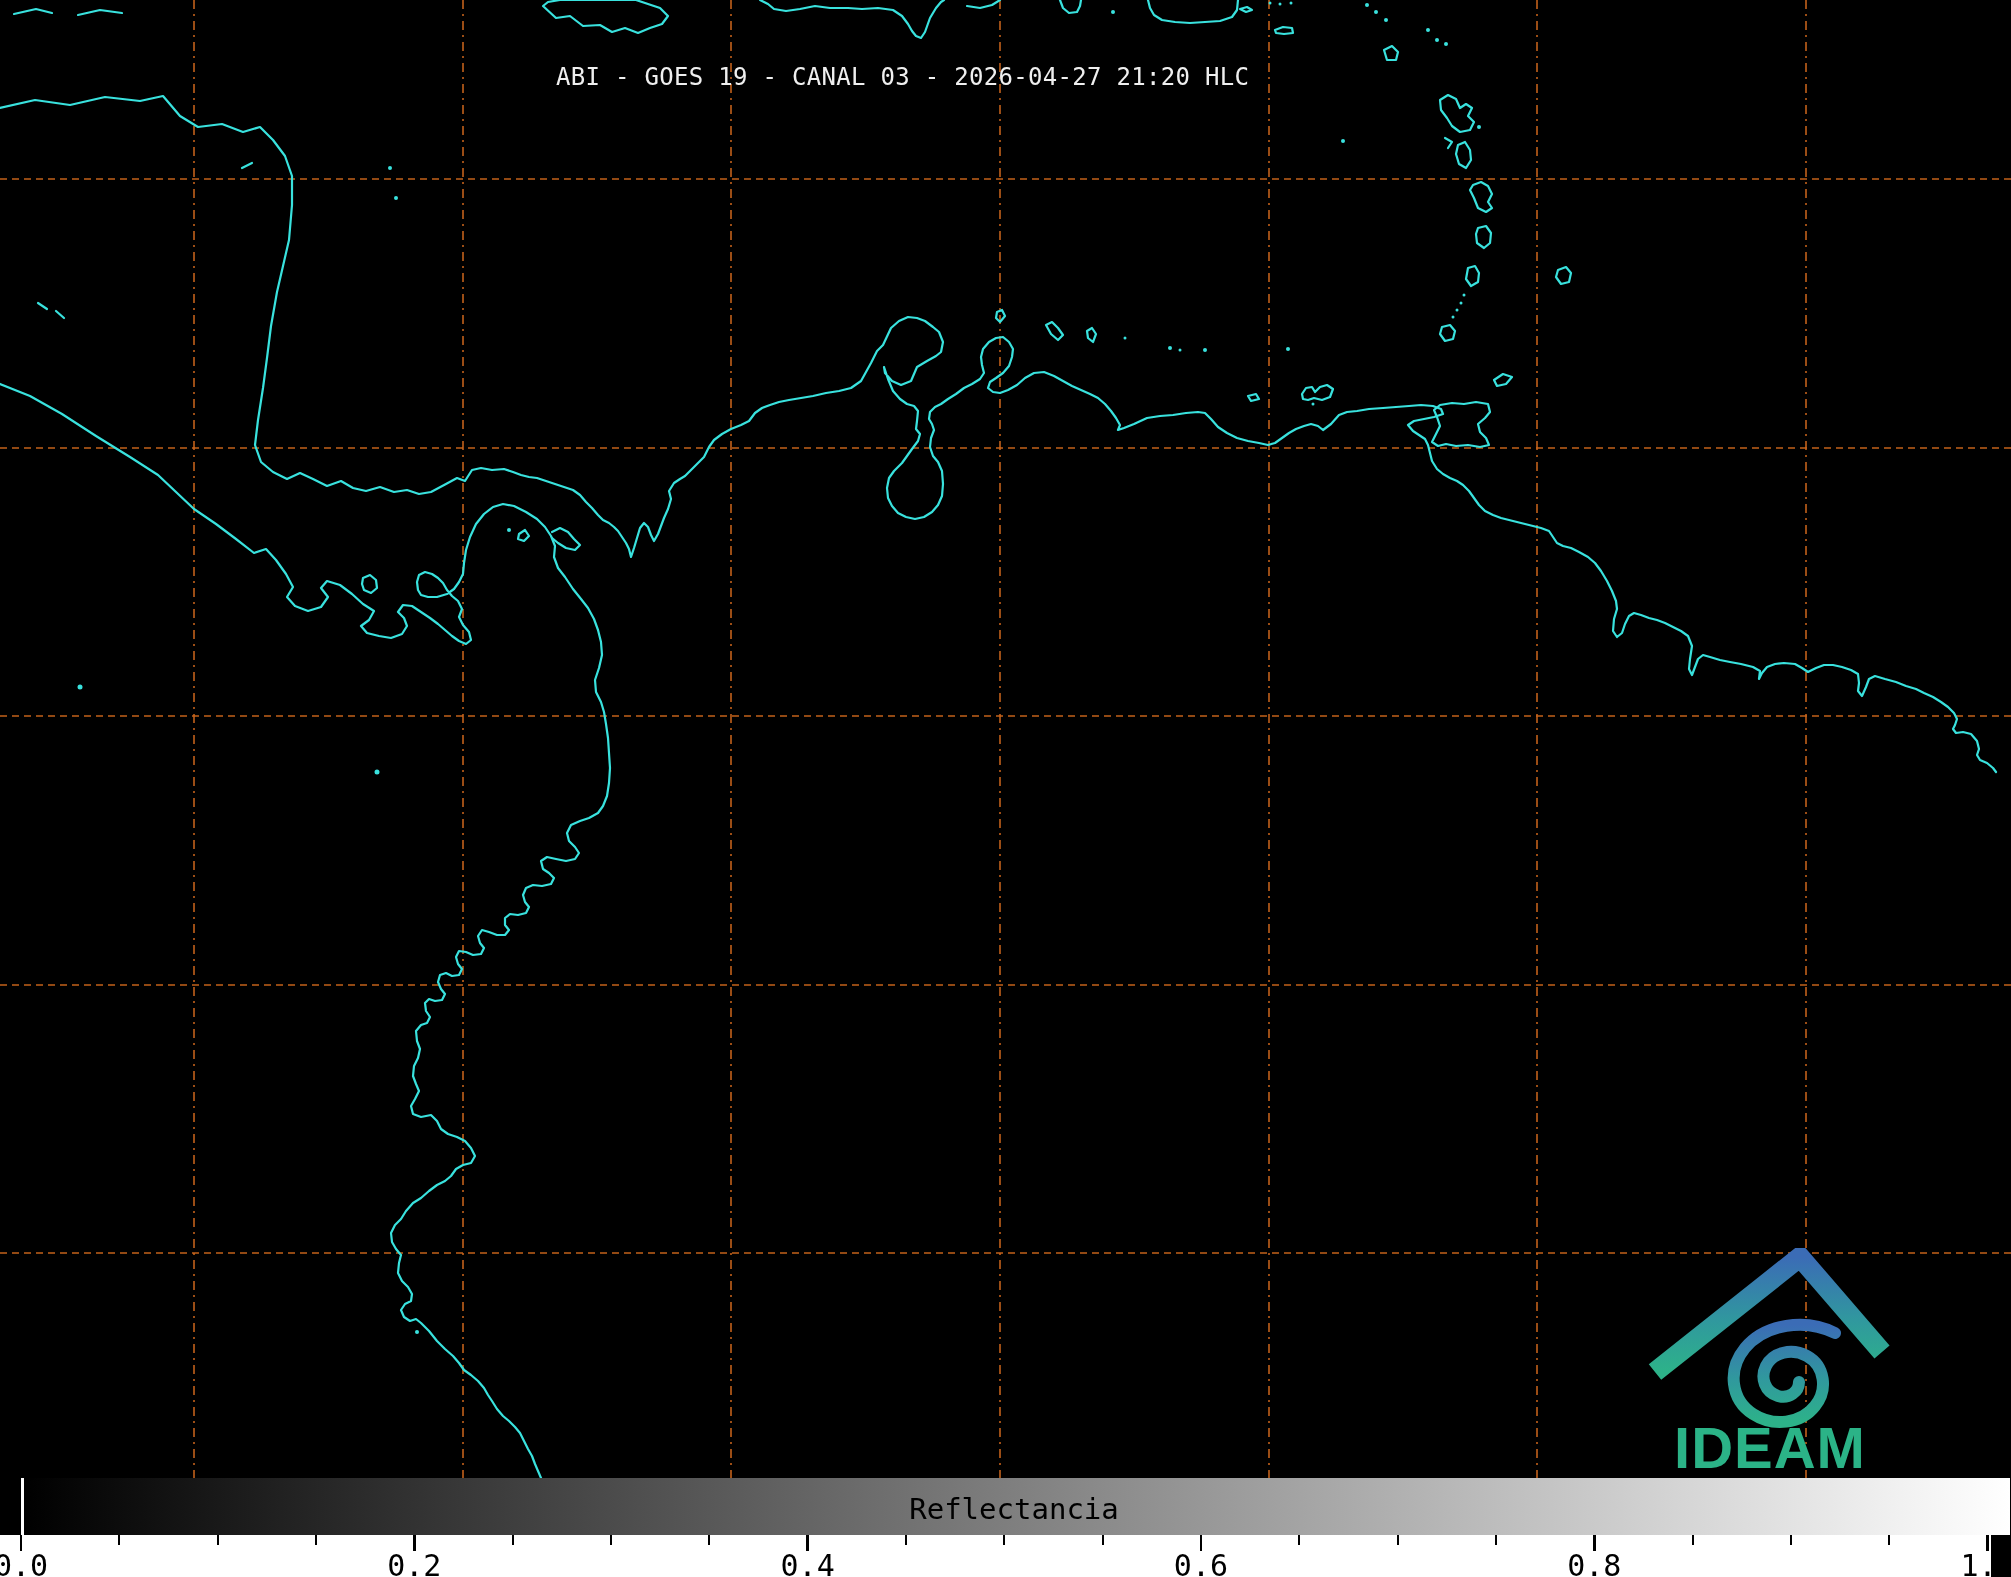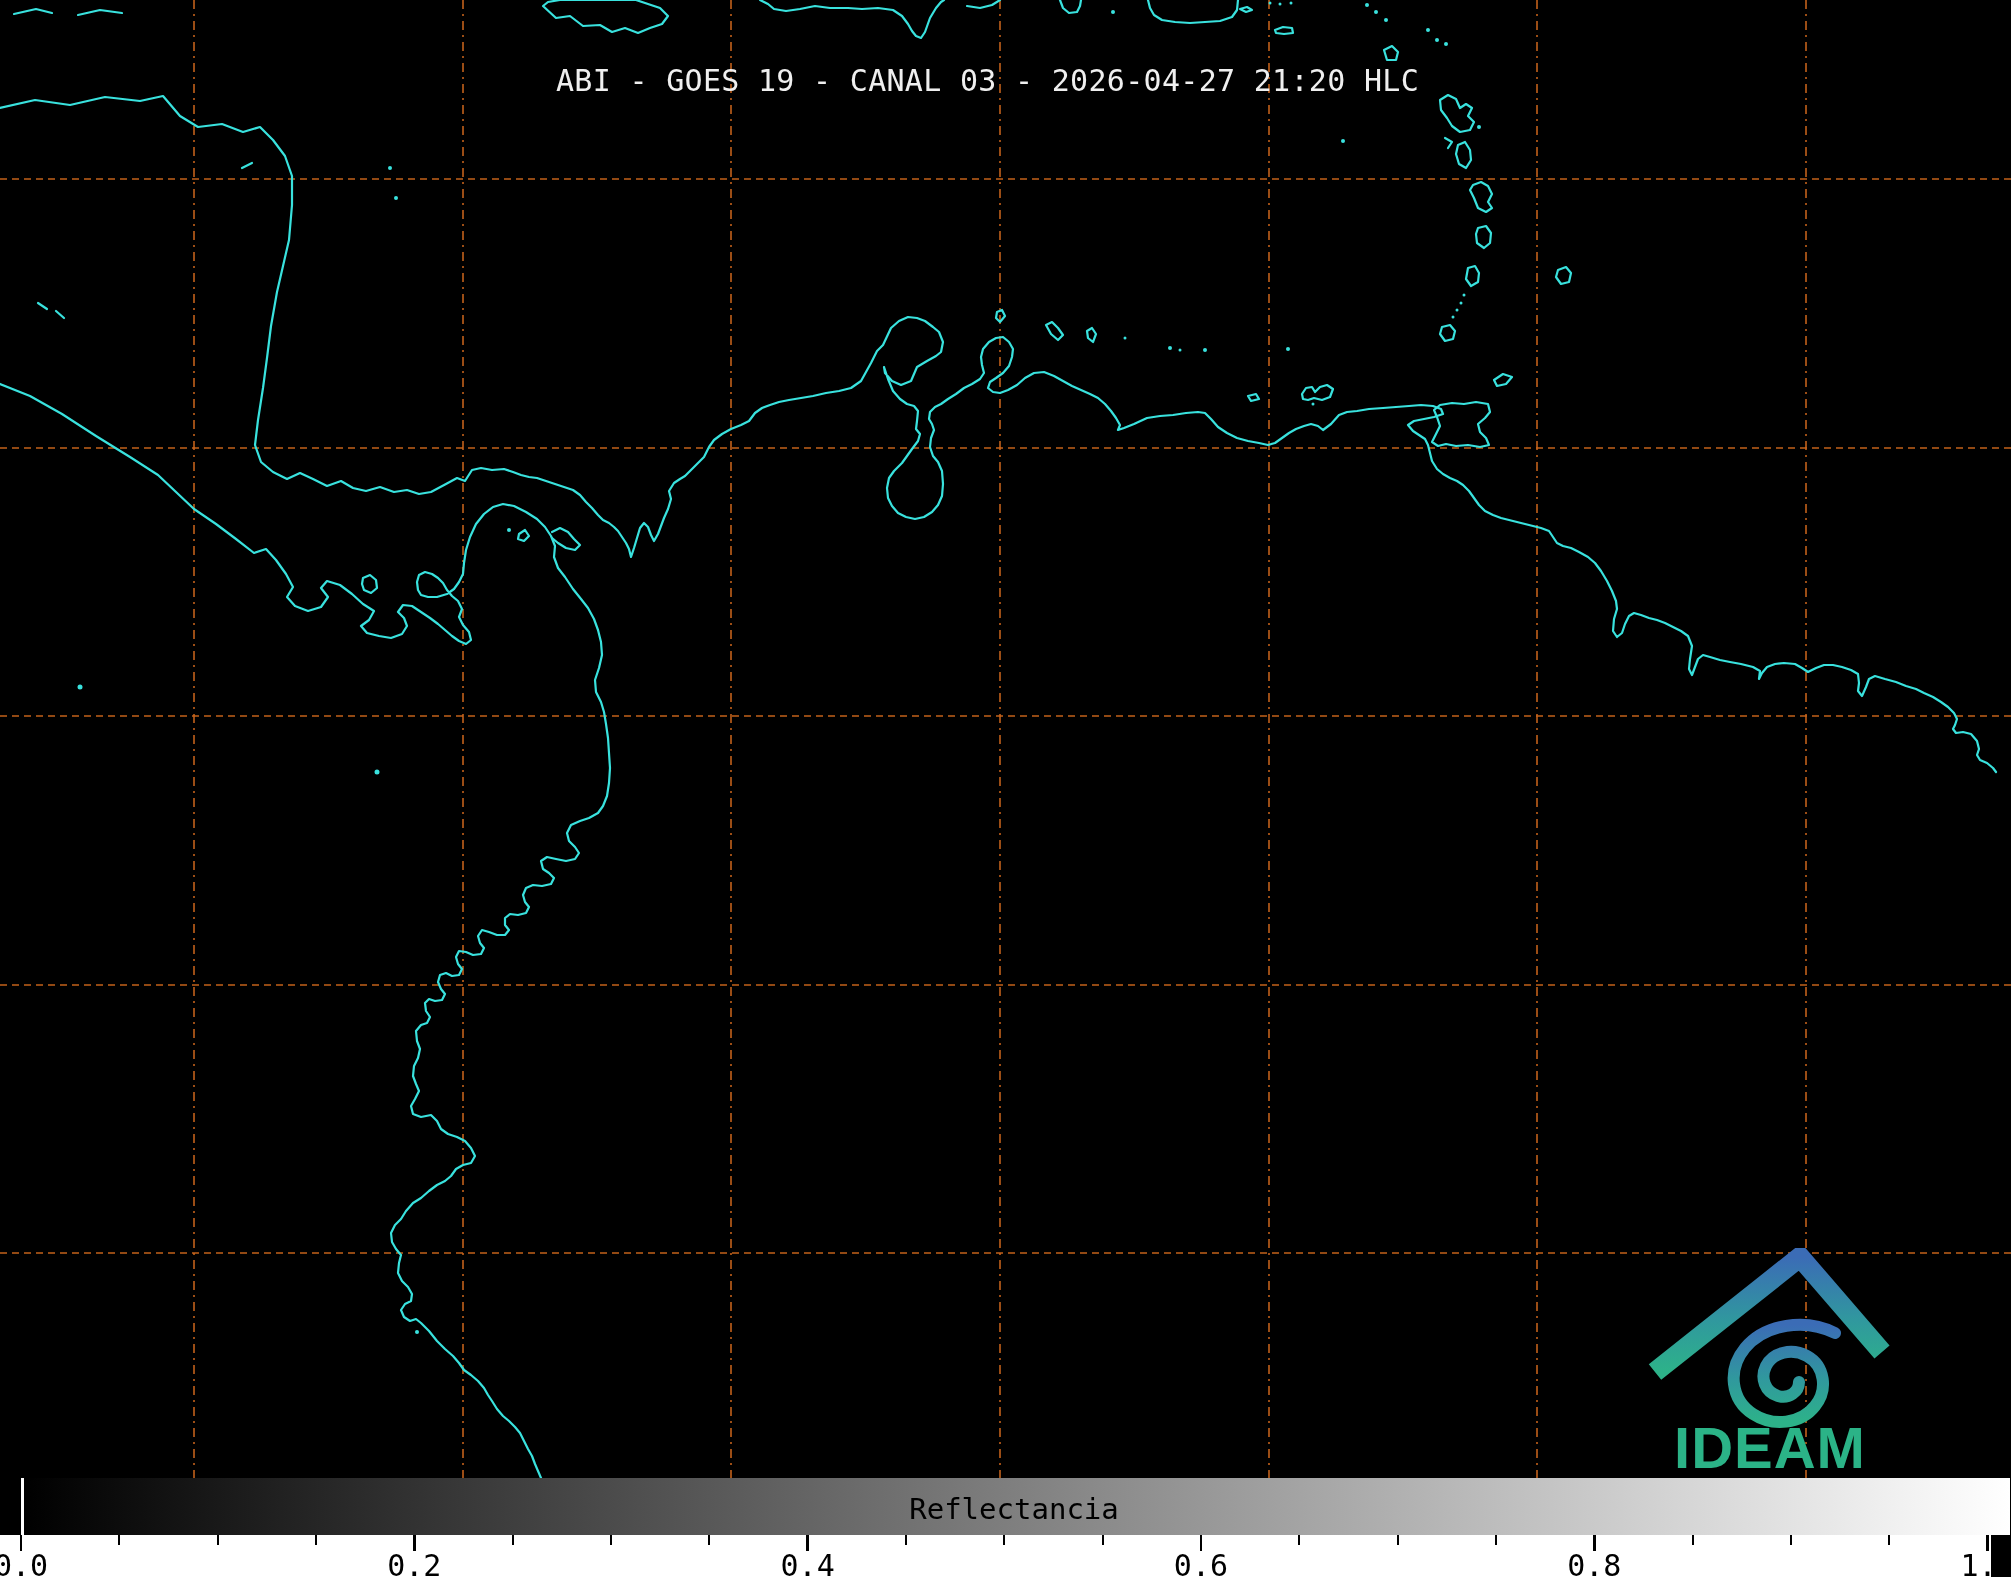--- a/index.html
+++ b/index.html
@@ -1,17 +1,17 @@
 <!DOCTYPE html>
 <html><head>
 <meta charset="utf-8">
 <style>
   html,body{margin:0;padding:0;background:#000;width:2011px;height:1577px;overflow:hidden;position:relative;font-family:"DejaVu Sans Mono",monospace;}
   #map-layer{position:absolute;left:0;top:0;}
-  #title{position:absolute;left:556px;top:63px;font-size:30px;color:#efefef;letter-spacing:0.3px;white-space:pre;}
+  #title{position:absolute;left:556px;top:63px;font-size:24px;color:#efefef;letter-spacing:0.3px;white-space:pre;}
   #colorbar{position:absolute;left:21px;top:1478px;width:1986px;height:57px;
     background:linear-gradient(to right,#000000,#ffffff);
     border-left:3px solid #ffffff;border-bottom:2px solid #000;}
   #cbar-label{position:absolute;left:1014px;top:1492px;transform:translateX(-50%);
     font-weight:normal;font-size:29px;color:#000;}
   #bottom-strip{position:absolute;left:0;top:1535px;width:1991px;height:42px;background:#ffffff;}
   .tickmark{position:absolute;background:#000;top:0;}
   .ticklabel{position:absolute;top:13px;font-size:30px;color:#000;transform:translateX(-50%);white-space:nowrap;}
   #logo{position:absolute;left:1645px;top:1248px;}
 </style>

